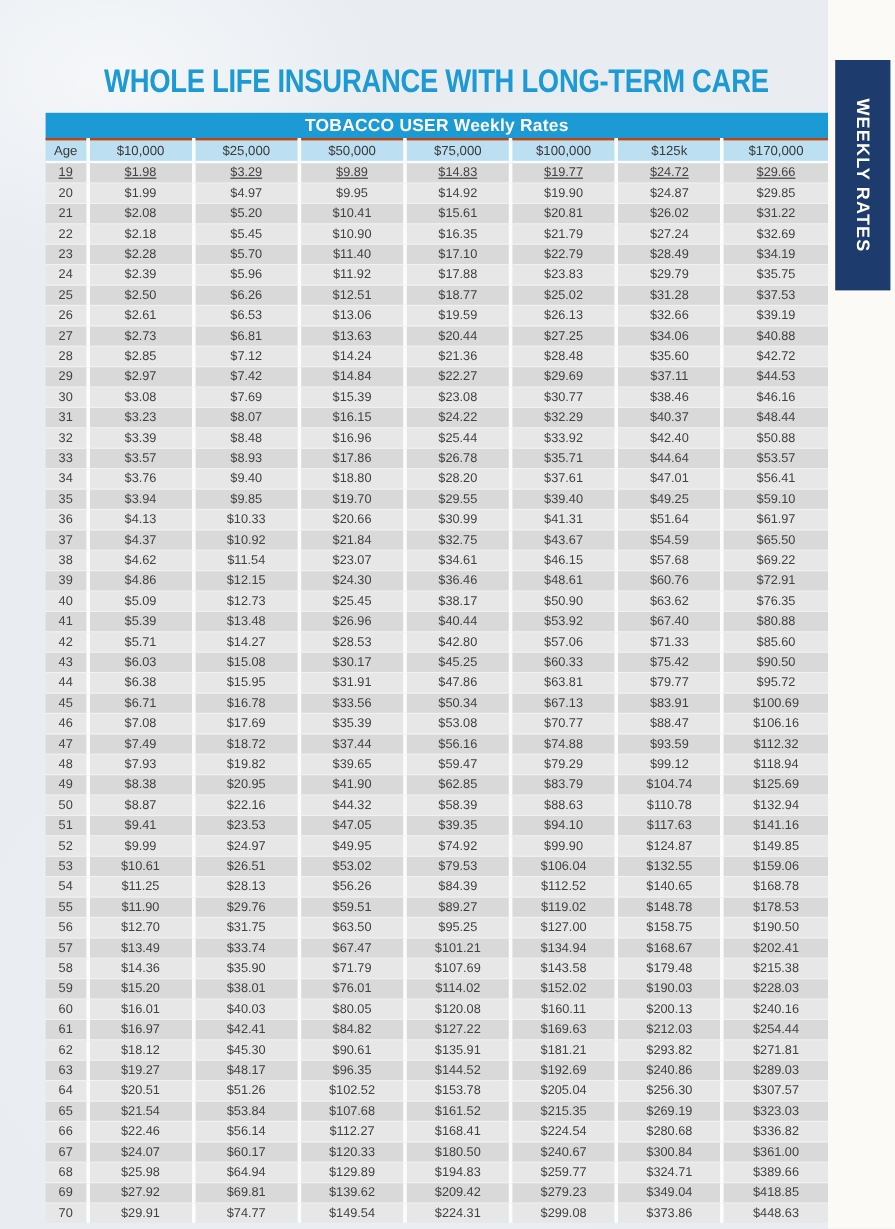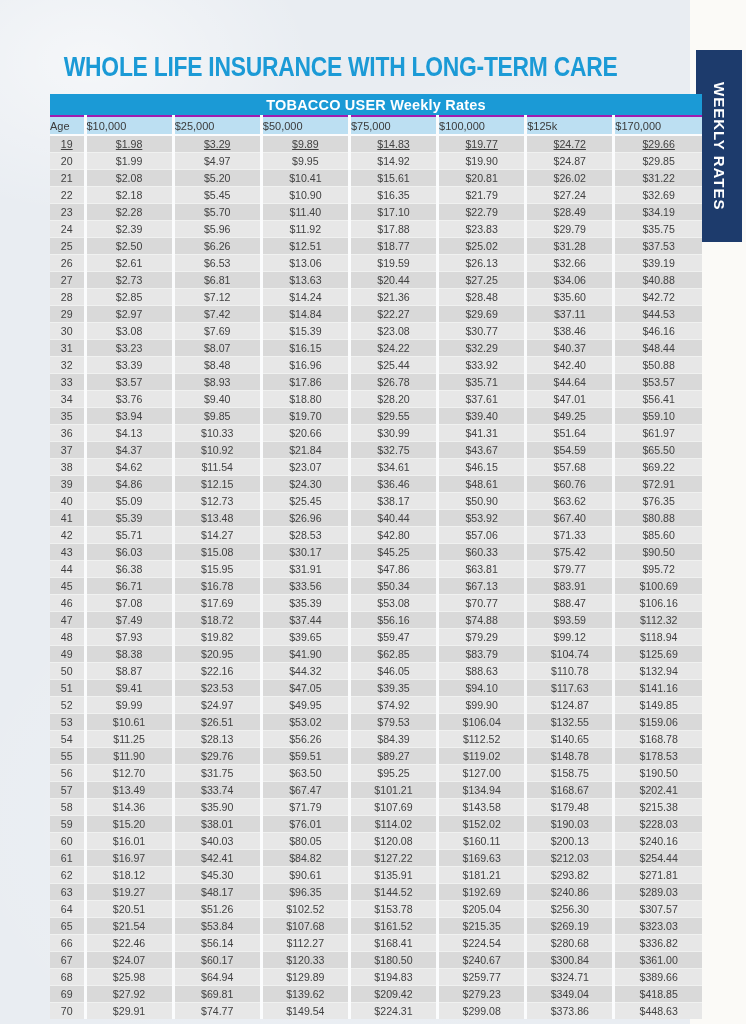--- a/index.html
+++ b/index.html
@@ -31,45 +31,45 @@
     position:absolute; left:696px; top:50px; width:46px; height:192px;
     background:var(--navy);
     display:flex; align-items:center; justify-content:center;
   }
   .side-tab-text{
     writing-mode:vertical-rl;
     color:#ffffff; font-weight:bold; font-size:15px; letter-spacing:1px;
     white-space:nowrap;
   }
   .title{
-    position:absolute; left:26px; top:50px; width:652px;
-    text-align:left; line-height:30px;
+    position:absolute; left:38px; top:50px; width:652px;
+    text-align:center; line-height:30px;
   }
   .title-inner{
     display:inline-block;
     color:var(--accent-blue);
     font-size:26px; font-weight:800; letter-spacing:-0.3px;
     transform:scale(0.88,1.05); transform-origin:center;
     white-space:nowrap;
   }
   table.rates{
     position:absolute; left:38px; top:94px; width:652px;
-    border-collapse:collapse; table-layout:fixed;margin-left:12px;
+    border-collapse:collapse; table-layout:fixed;
   }
   col.col-age{width:35px;}
   th.ttl{
     height:22px; background:var(--accent-blue);
     color:#ffffff; font-size:14.5px; font-weight:bold;
     text-align:center; vertical-align:middle; letter-spacing:0.2px;
   }
   tr.cols th{
     height:19px; background:var(--header-light-blue);
     color:#3a3a3a; font-size:11px; font-weight:400;
-    text-align:left; vertical-align:middle;
-    border-top:2px solid #a21caf;
+    text-align:center; vertical-align:middle;
+    border-top:2px solid #c2410c;
   }
   tr.cols th + th{border-left:3px solid #fbfcfd;}
   tbody td{
     height:16.33px; font-size:10.6px; color:var(--text-dark);
     text-align:center; vertical-align:middle; line-height:16px;
     border-top:1px solid #f0f1f0;
   }
   tbody td + td{border-left:3px solid #fbfcfd;}
   tbody tr:first-child td{border-top:2px solid #fbfcfd;text-decoration:underline;}
   tbody tr:nth-child(odd) td{background:var(--row-dark);}
@@ -418,21 +418,21 @@
           <td>$62.85</td>
           <td>$83.79</td>
           <td>$104.74</td>
           <td>$125.69</td>
         </tr>
         <tr>
           <td>50</td>
           <td>$8.87</td>
           <td>$22.16</td>
           <td>$44.32</td>
-          <td>$46.05</td>
+          <td>$58.39</td>
           <td>$88.63</td>
           <td>$110.78</td>
           <td>$132.94</td>
         </tr>
         <tr>
           <td>51</td>
           <td>$9.41</td>
           <td>$23.53</td>
           <td>$47.05</td>
           <td>$39.35</td>

